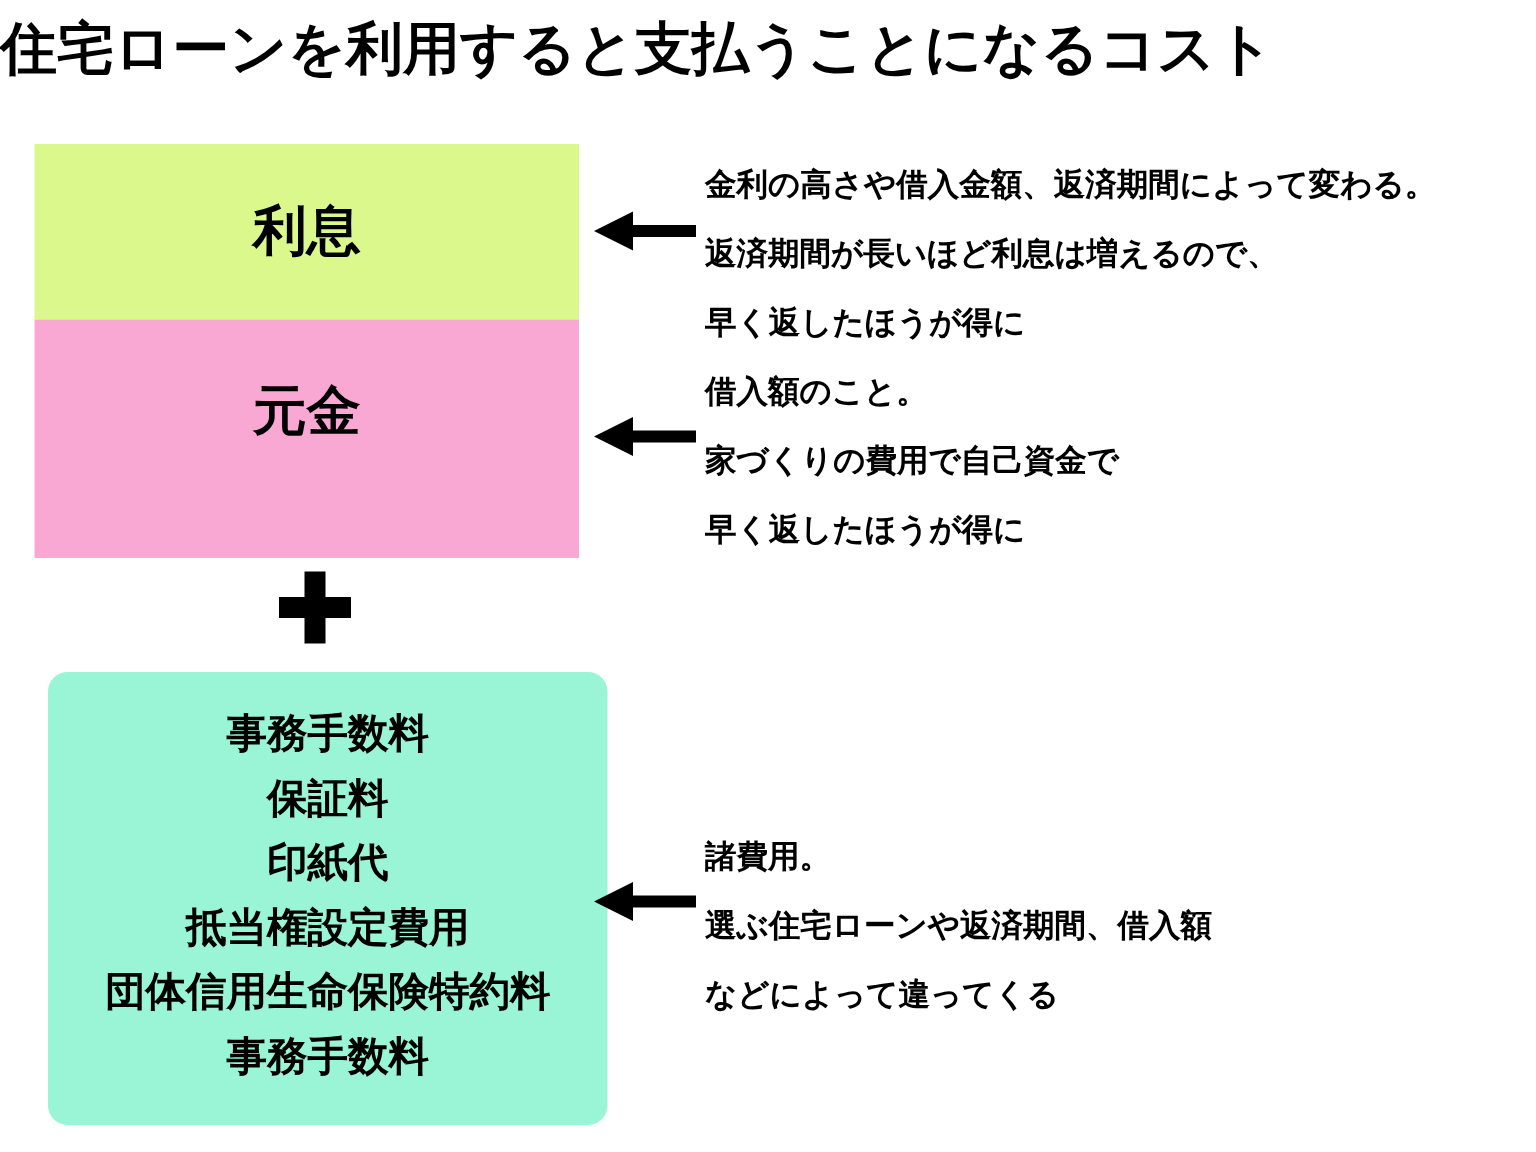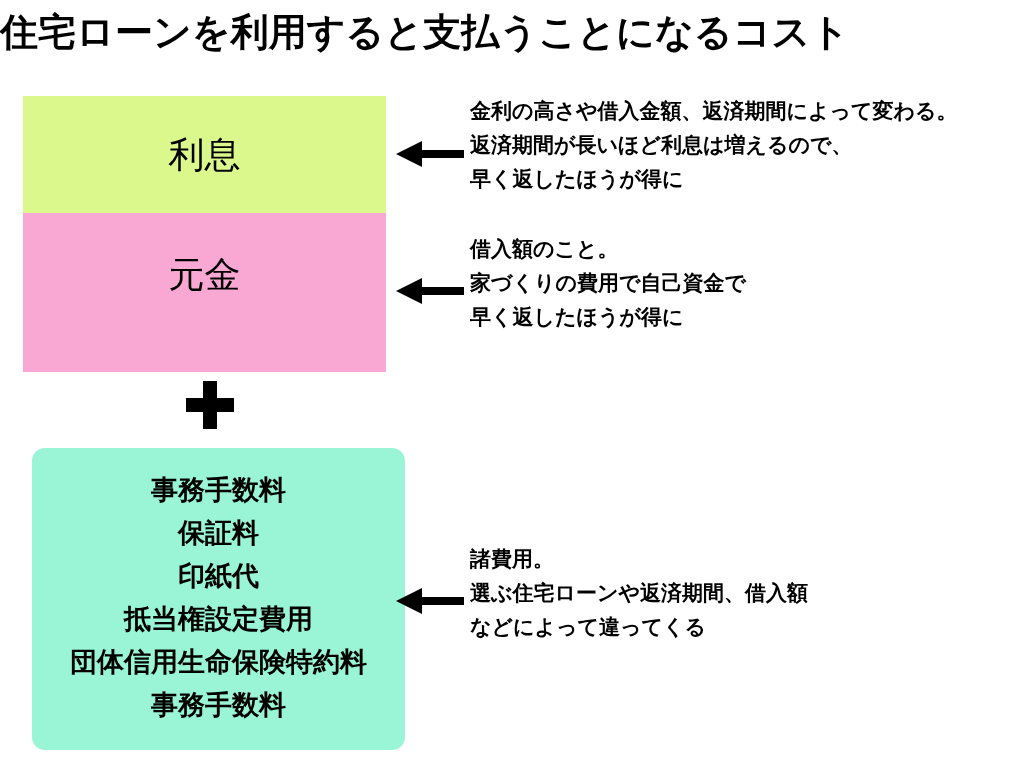--- a/index.html
+++ b/index.html
@@ -57,21 +57,21 @@
     height: 117px;
     background: #daf88b;
   }
   .seg-principal {
     top: 117px;
     height: 159px;
     background: #f9a8d4;
   }
   .seg-label {
     font-size: 36px;
-    font-weight: normal;
+    font-weight: bold;
     line-height: 1;
     white-space: nowrap;
   }
   
   .seg-principal .seg-label {
     position: relative;
     top: -18px;
   }
 
   
@@ -156,21 +156,21 @@
     position: absolute;
     left: 470px;
     font-size: 21px;
     font-weight: bold;
     line-height: 34px;
     white-space: nowrap;
   }
   .note-interest { top: 94px; }
   .note-principal { top: 232px; }
   .note-fees { top: 542px; }
-  .note-line { display: block; }
+  .note-line { display: block; margin-top: 12px; }
 </style>
 </head>
 <body>
 
 <div id="canvas">
 
   <div class="title">住宅ローンを利用すると支払うことになるコスト</div>
 
   <div class="stack">
 

